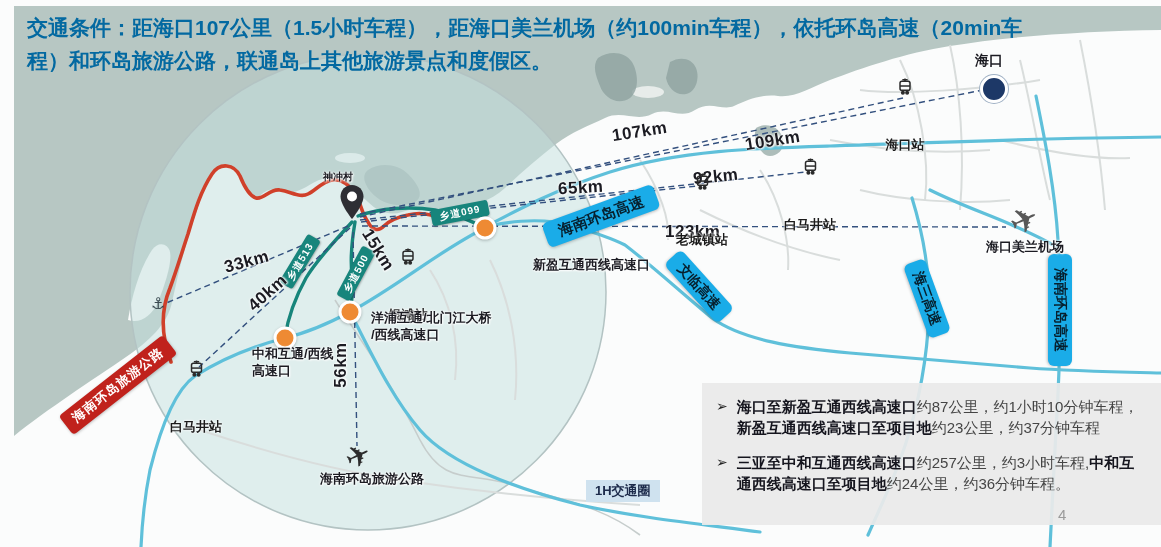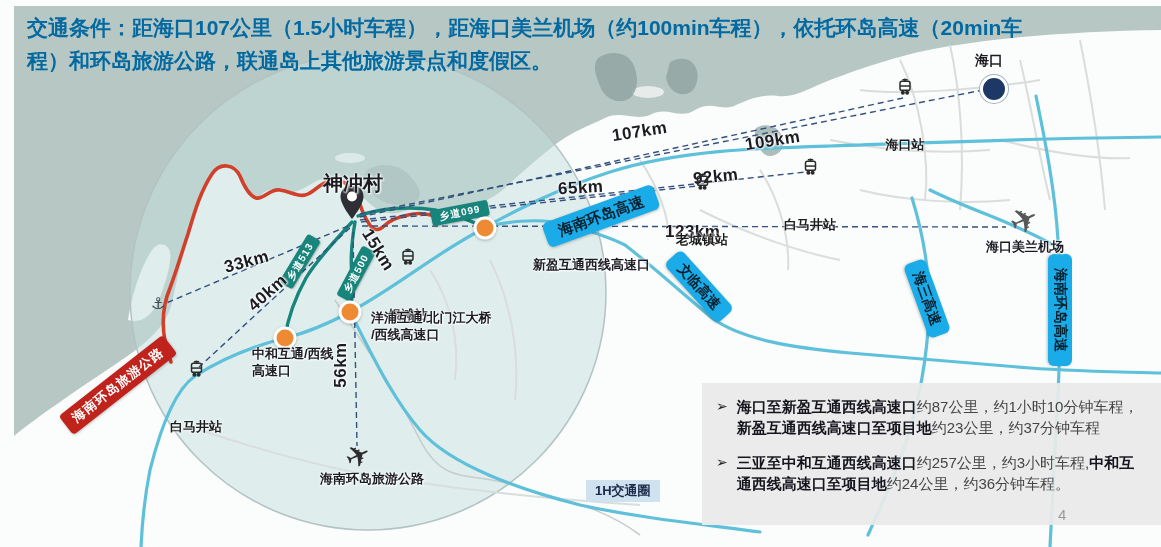--- a/index.html
+++ b/index.html
@@ -148,21 +148,21 @@
 
   <div style="position:absolute;left:980px;top:75px;width:22px;height:22px;border-radius:50%;background:#1d3867;border:3px solid #fff;box-shadow:0 0 0 1px #9fb0c4;"></div>
   <div class="lbl city-label" style="left:975px;top:52px;">海口</div>
 
   <div class="pin" style="left:352px;top:224px;">
     <svg width="26" height="36" viewBox="0 0 26 36">
       <path d="M13,1 C6.5,1 1.5,6 1.5,12.5 C1.5,21 13,35 13,35 C13,35 24.5,21 24.5,12.5 C24.5,6 19.5,1 13,1 Z" fill="#2e2e34"></path>
       <circle cx="13" cy="12.5" r="5" fill="#fff"></circle>
     </svg>
   </div>
-  <div class="lbl" style="left:323px;top:170px;font-size:20px;">神冲村</div>
+  <div class="lbl" style="left:323px;top:170px;font-size:10px;">神冲村</div>
 
   <div class="station" style="left:905px;top:78px;">
     <svg width="15" height="17" viewBox="0 0 14 16">
         <g stroke="#2b2b2b" stroke-width="1.4" fill="none">
           <line x1="7" y1="0.5" x2="7" y2="3"></line>
           <line x1="4.5" y1="1.6" x2="9.5" y2="1.6"></line>
           <rect x="2.3" y="3" width="9.4" height="8.6" rx="1.8"></rect>
           <line x1="2.3" y1="7.6" x2="11.7" y2="7.6"></line>
           <circle cx="5" cy="13.9" r="1.2" fill="#2b2b2b"></circle>
           <circle cx="9" cy="13.9" r="1.2" fill="#2b2b2b"></circle>

